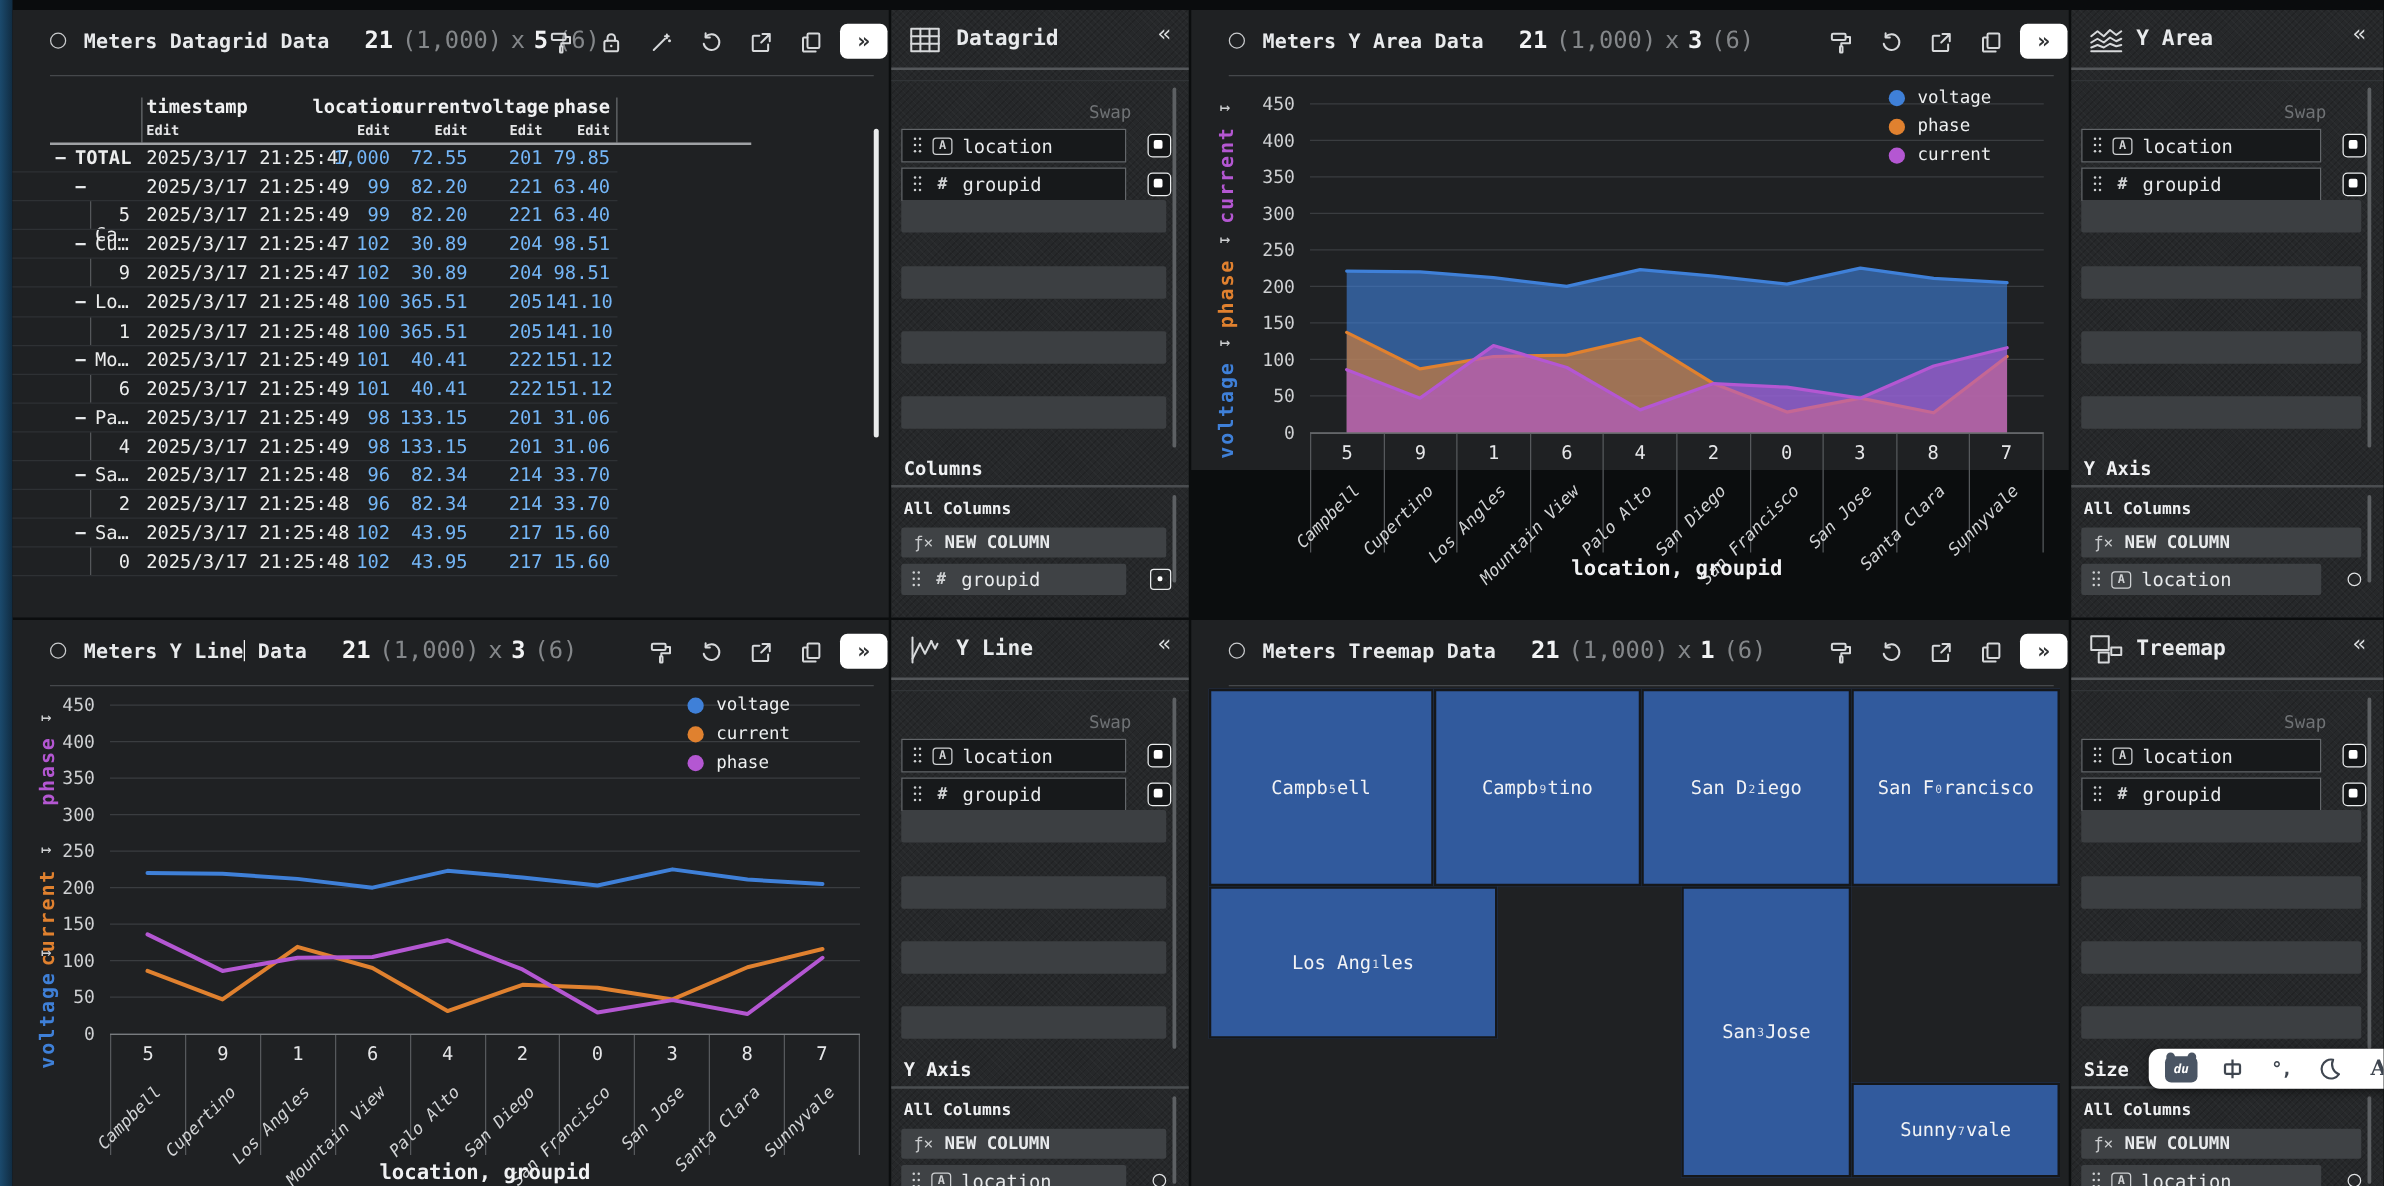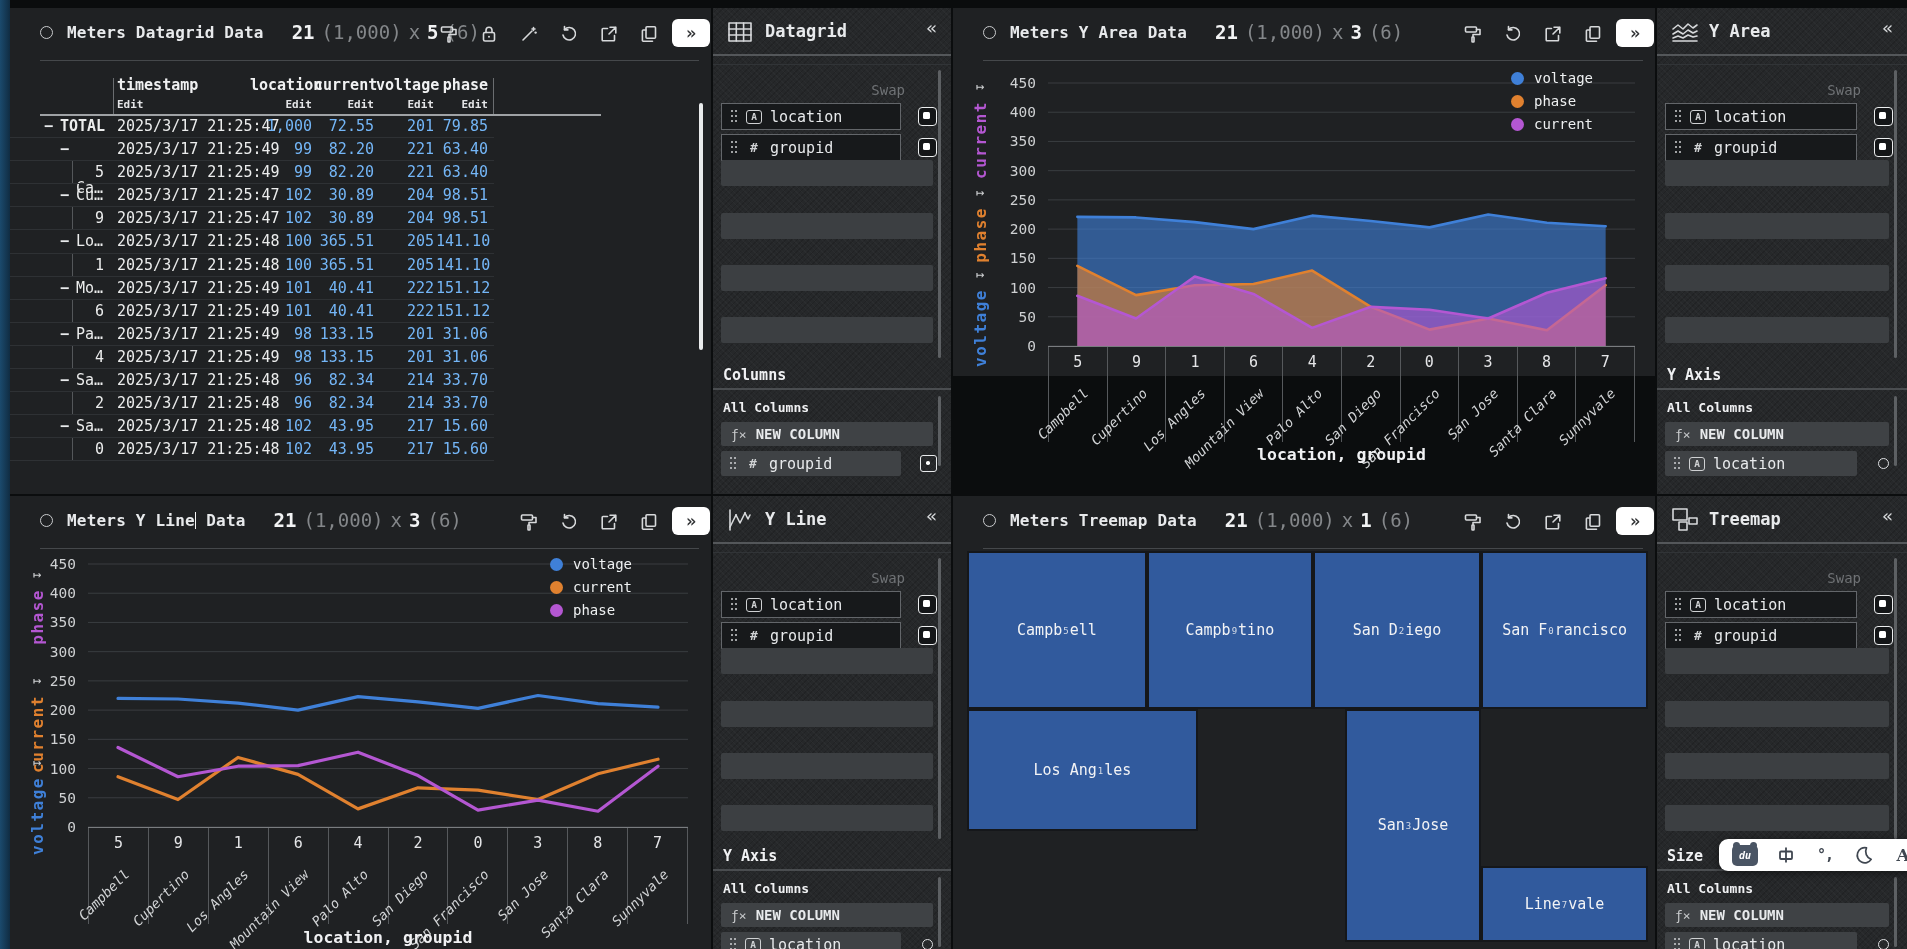--- a/index.html
+++ b/index.html
@@ -793,21 +793,21 @@
         <div class="tm-cell" style="left: 75.5%; top: 0%; width: 24.5%; height: 40.4%; background: rgb(49, 90, 157);">
           <span class="tm-lbl"><span>San F</span><span class="tm-g">0</span><span>rancisco</span></span>
         </div>
         <div class="tm-cell" style="left: 0%; top: 40.4%; width: 33.9%; height: 31.3%; background: rgb(49, 90, 157);">
           <span class="tm-lbl"><span>Los Ang</span><span class="tm-g">1</span><span>les</span></span>
         </div>
         <div class="tm-cell" style="left: 55.5%; top: 40.4%; width: 20%; height: 59.6%; background: rgb(49, 90, 157);">
           <span class="tm-lbl"><span>San</span><span class="tm-g">3</span><span>Jose</span></span>
         </div>
         <div class="tm-cell" style="left: 75.5%; top: 80.6%; width: 24.5%; height: 19.4%; background: rgb(49, 90, 157);">
-          <span class="tm-lbl"><span>Line</span><span class="tm-g">7</span><span>vale</span></span>
+          <span class="tm-lbl"><span>Sunny</span><span class="tm-g">7</span><span>vale</span></span>
         </div>
       </div>
   </div>
 
   <div class="panel" id="p4" style="left:1657px;top:496px;width:250px;height:453px;">
       <div class="phead">
         <span class="picon"><svg width="28" height="26" viewBox="0 0 28 26">
             <rect x="2" y="2" width="14" height="11" stroke="#d7d9db" stroke-width="1.6" fill="none" stroke-linecap="round" stroke-linejoin="round"></rect>
             <rect x="8" y="15" width="8" height="8" stroke="#d7d9db" stroke-width="1.6" fill="none" stroke-linecap="round" stroke-linejoin="round"></rect>
             <rect x="18" y="11" width="8" height="6" stroke="#d7d9db" stroke-width="1.6" fill="none" stroke-linecap="round" stroke-linejoin="round"></rect>

